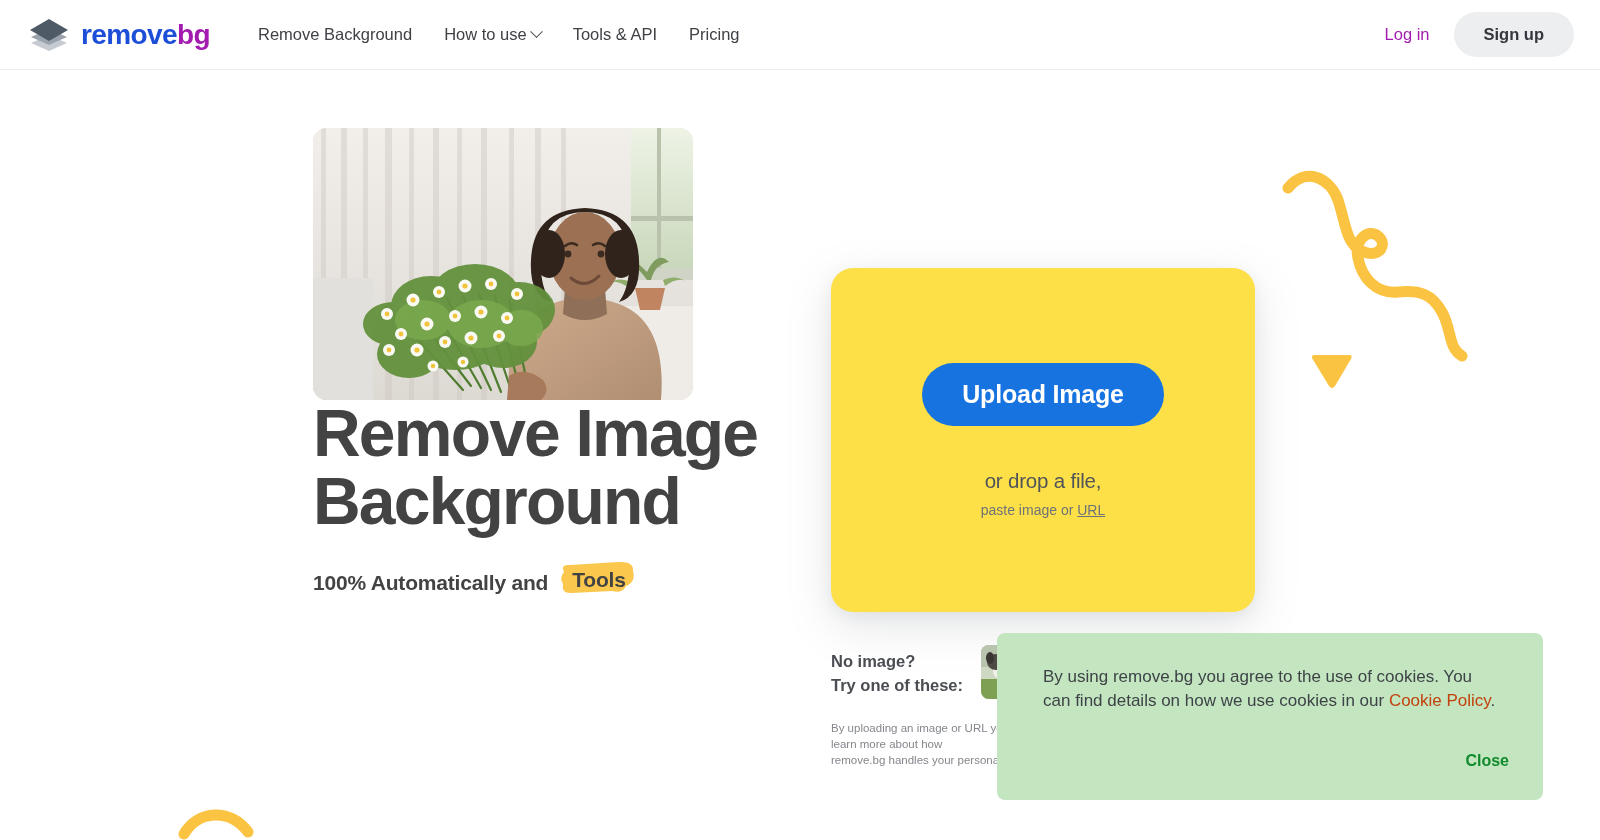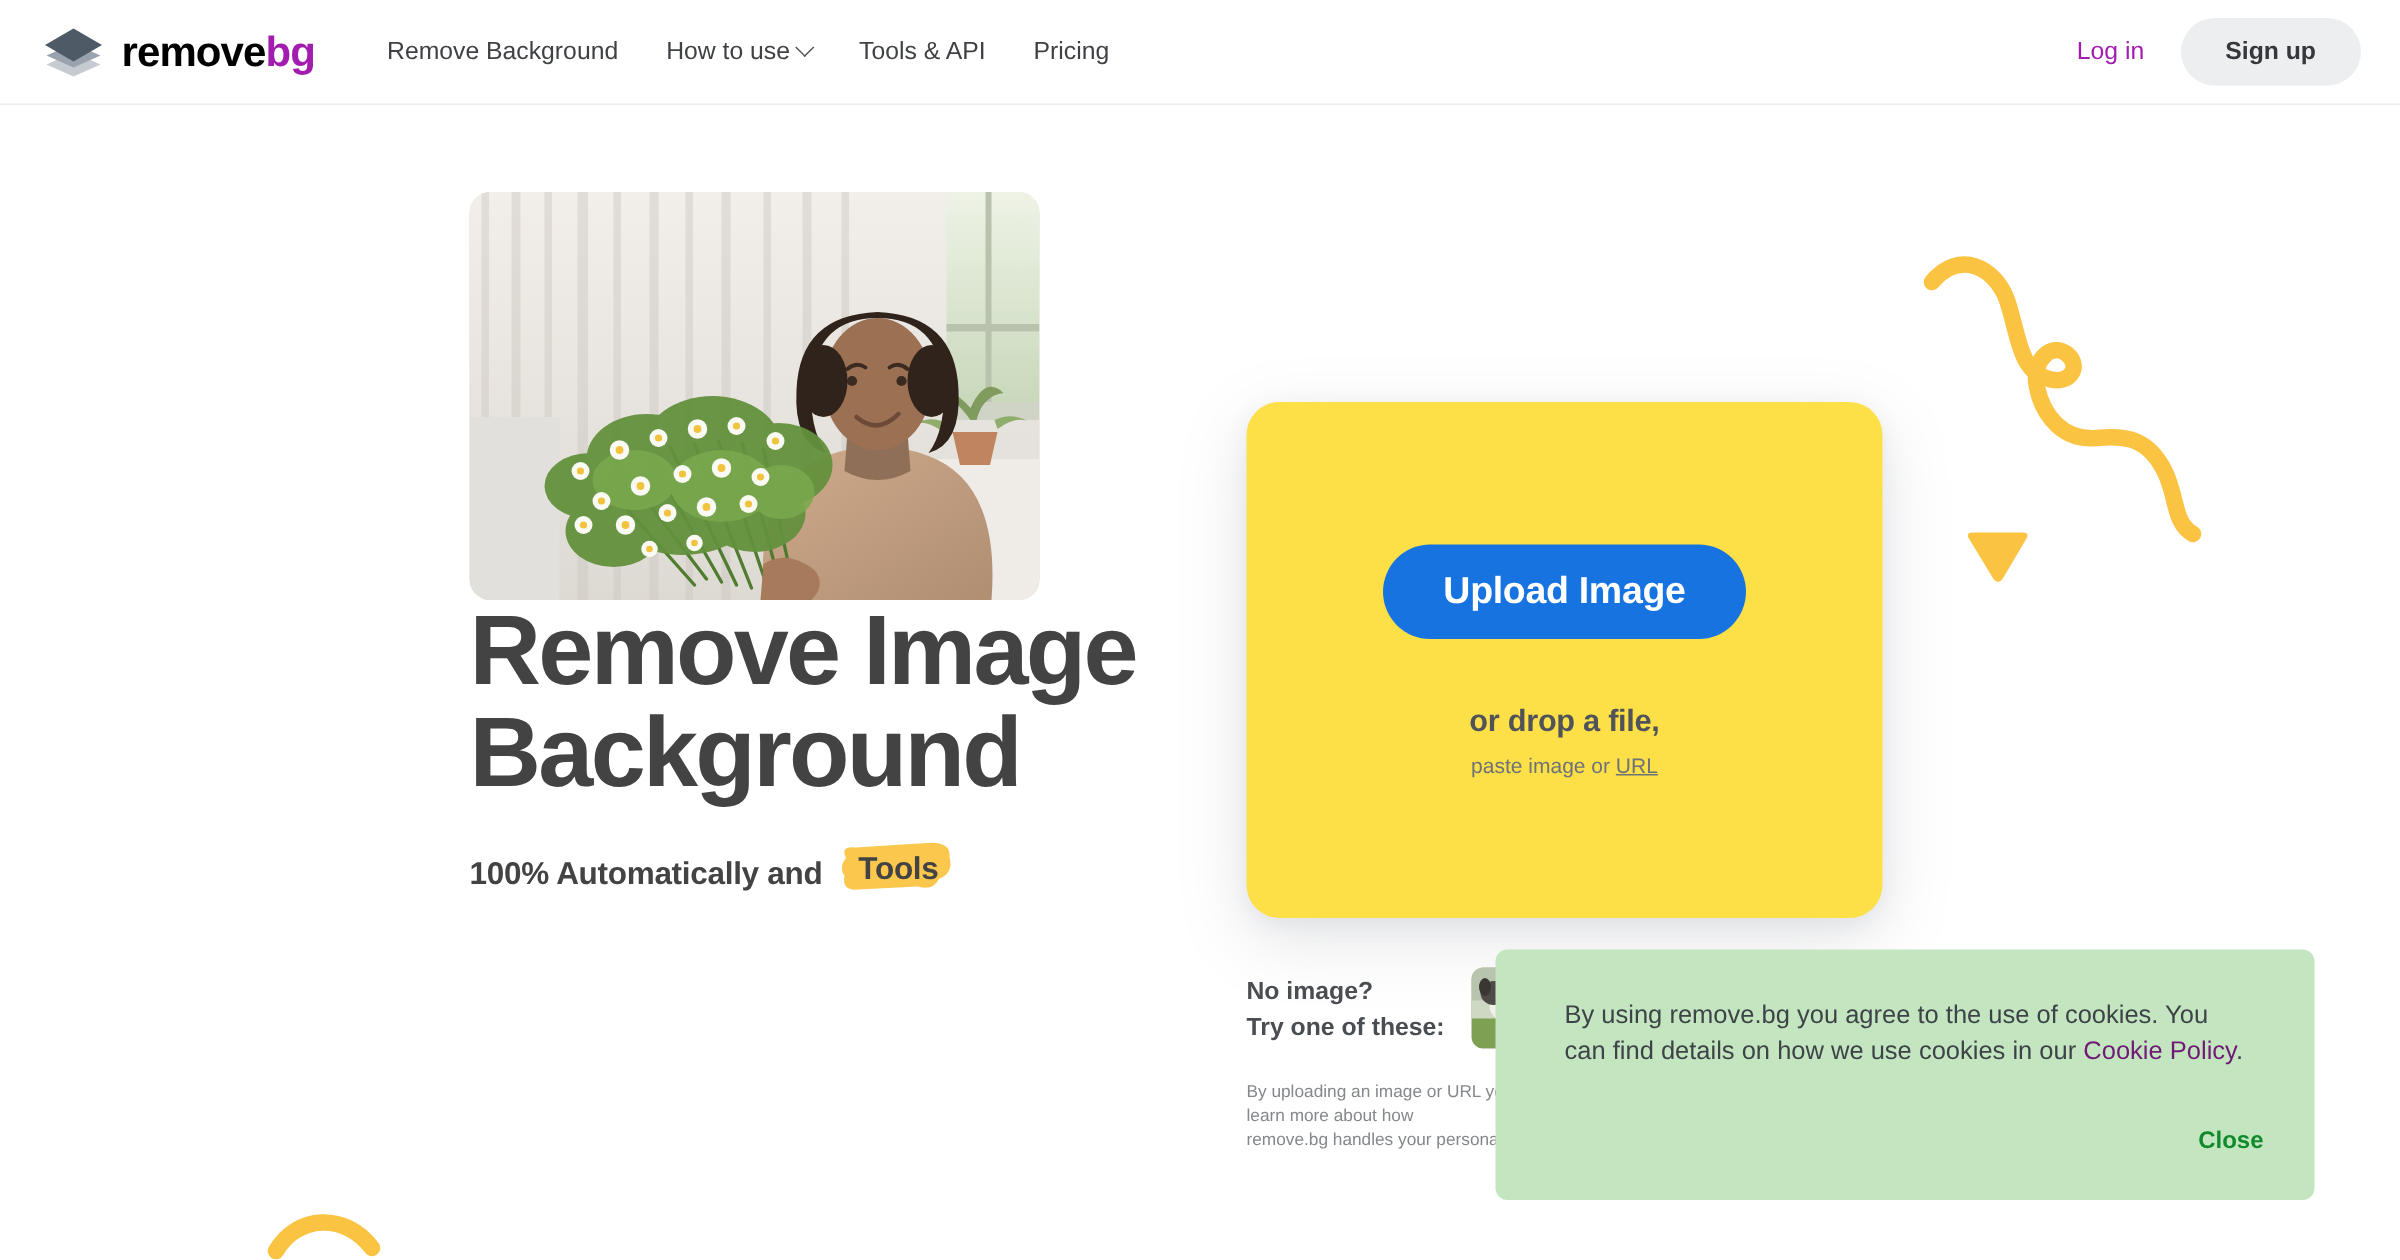--- a/index.html
+++ b/index.html
@@ -42,21 +42,21 @@
     user-select: none;
   }
   #logo-mark { width: 42px; height: 34px; flex: none; }
   #logo-text {
     margin-left: 11px;
     font-size: 28px;
     font-weight: 700;
     letter-spacing: -0.6px;
     line-height: 1;
   }
-  .logo-dark { color: #000000; }
+  .logo-dark { color: #1d4ed8; }
   .logo-light { color: #a21caf; }
 
   #nav {
     display: flex;
     align-items: center;
     margin-left: 32px;
     gap: 0px;
     text-align: right;
   }
   .nav-item {
@@ -177,21 +177,21 @@
     letter-spacing: -0.2px;
     border: none;
     border-radius: 40px;
     padding: 17px 40px;
     cursor: pointer;
     font-family: "Liberation Sans", sans-serif;
   }
   #drop-label {
     margin-top: 43px;
     font-size: 20.5px;
-    font-weight: 700;
+    font-weight: 400;
     color: #50545a;
     letter-spacing: -0.2px;
   }
   #paste-label {
     margin-top: 9px;
     font-size: 14px;
     color: #6e7279;
   }
   #paste-label .url-link {
     color: #6e7279;
@@ -253,21 +253,21 @@
     border-radius: 8px;
     z-index: 60;
     padding: 32px 44px 0 46px;
   }
   #cookie-text {
     font-size: 17px;
     line-height: 1.42;
     color: #3e4347;
   }
   #cookie-policy-link {
-    color: #701a75;
+    color: #c2410c;
     cursor: pointer;
   }
   #cookie-close {
     position: absolute;
     right: 32px;
     bottom: 26px;
     font-size: 16px;
     font-weight: 700;
     color: #118a2b;
     background: none;

